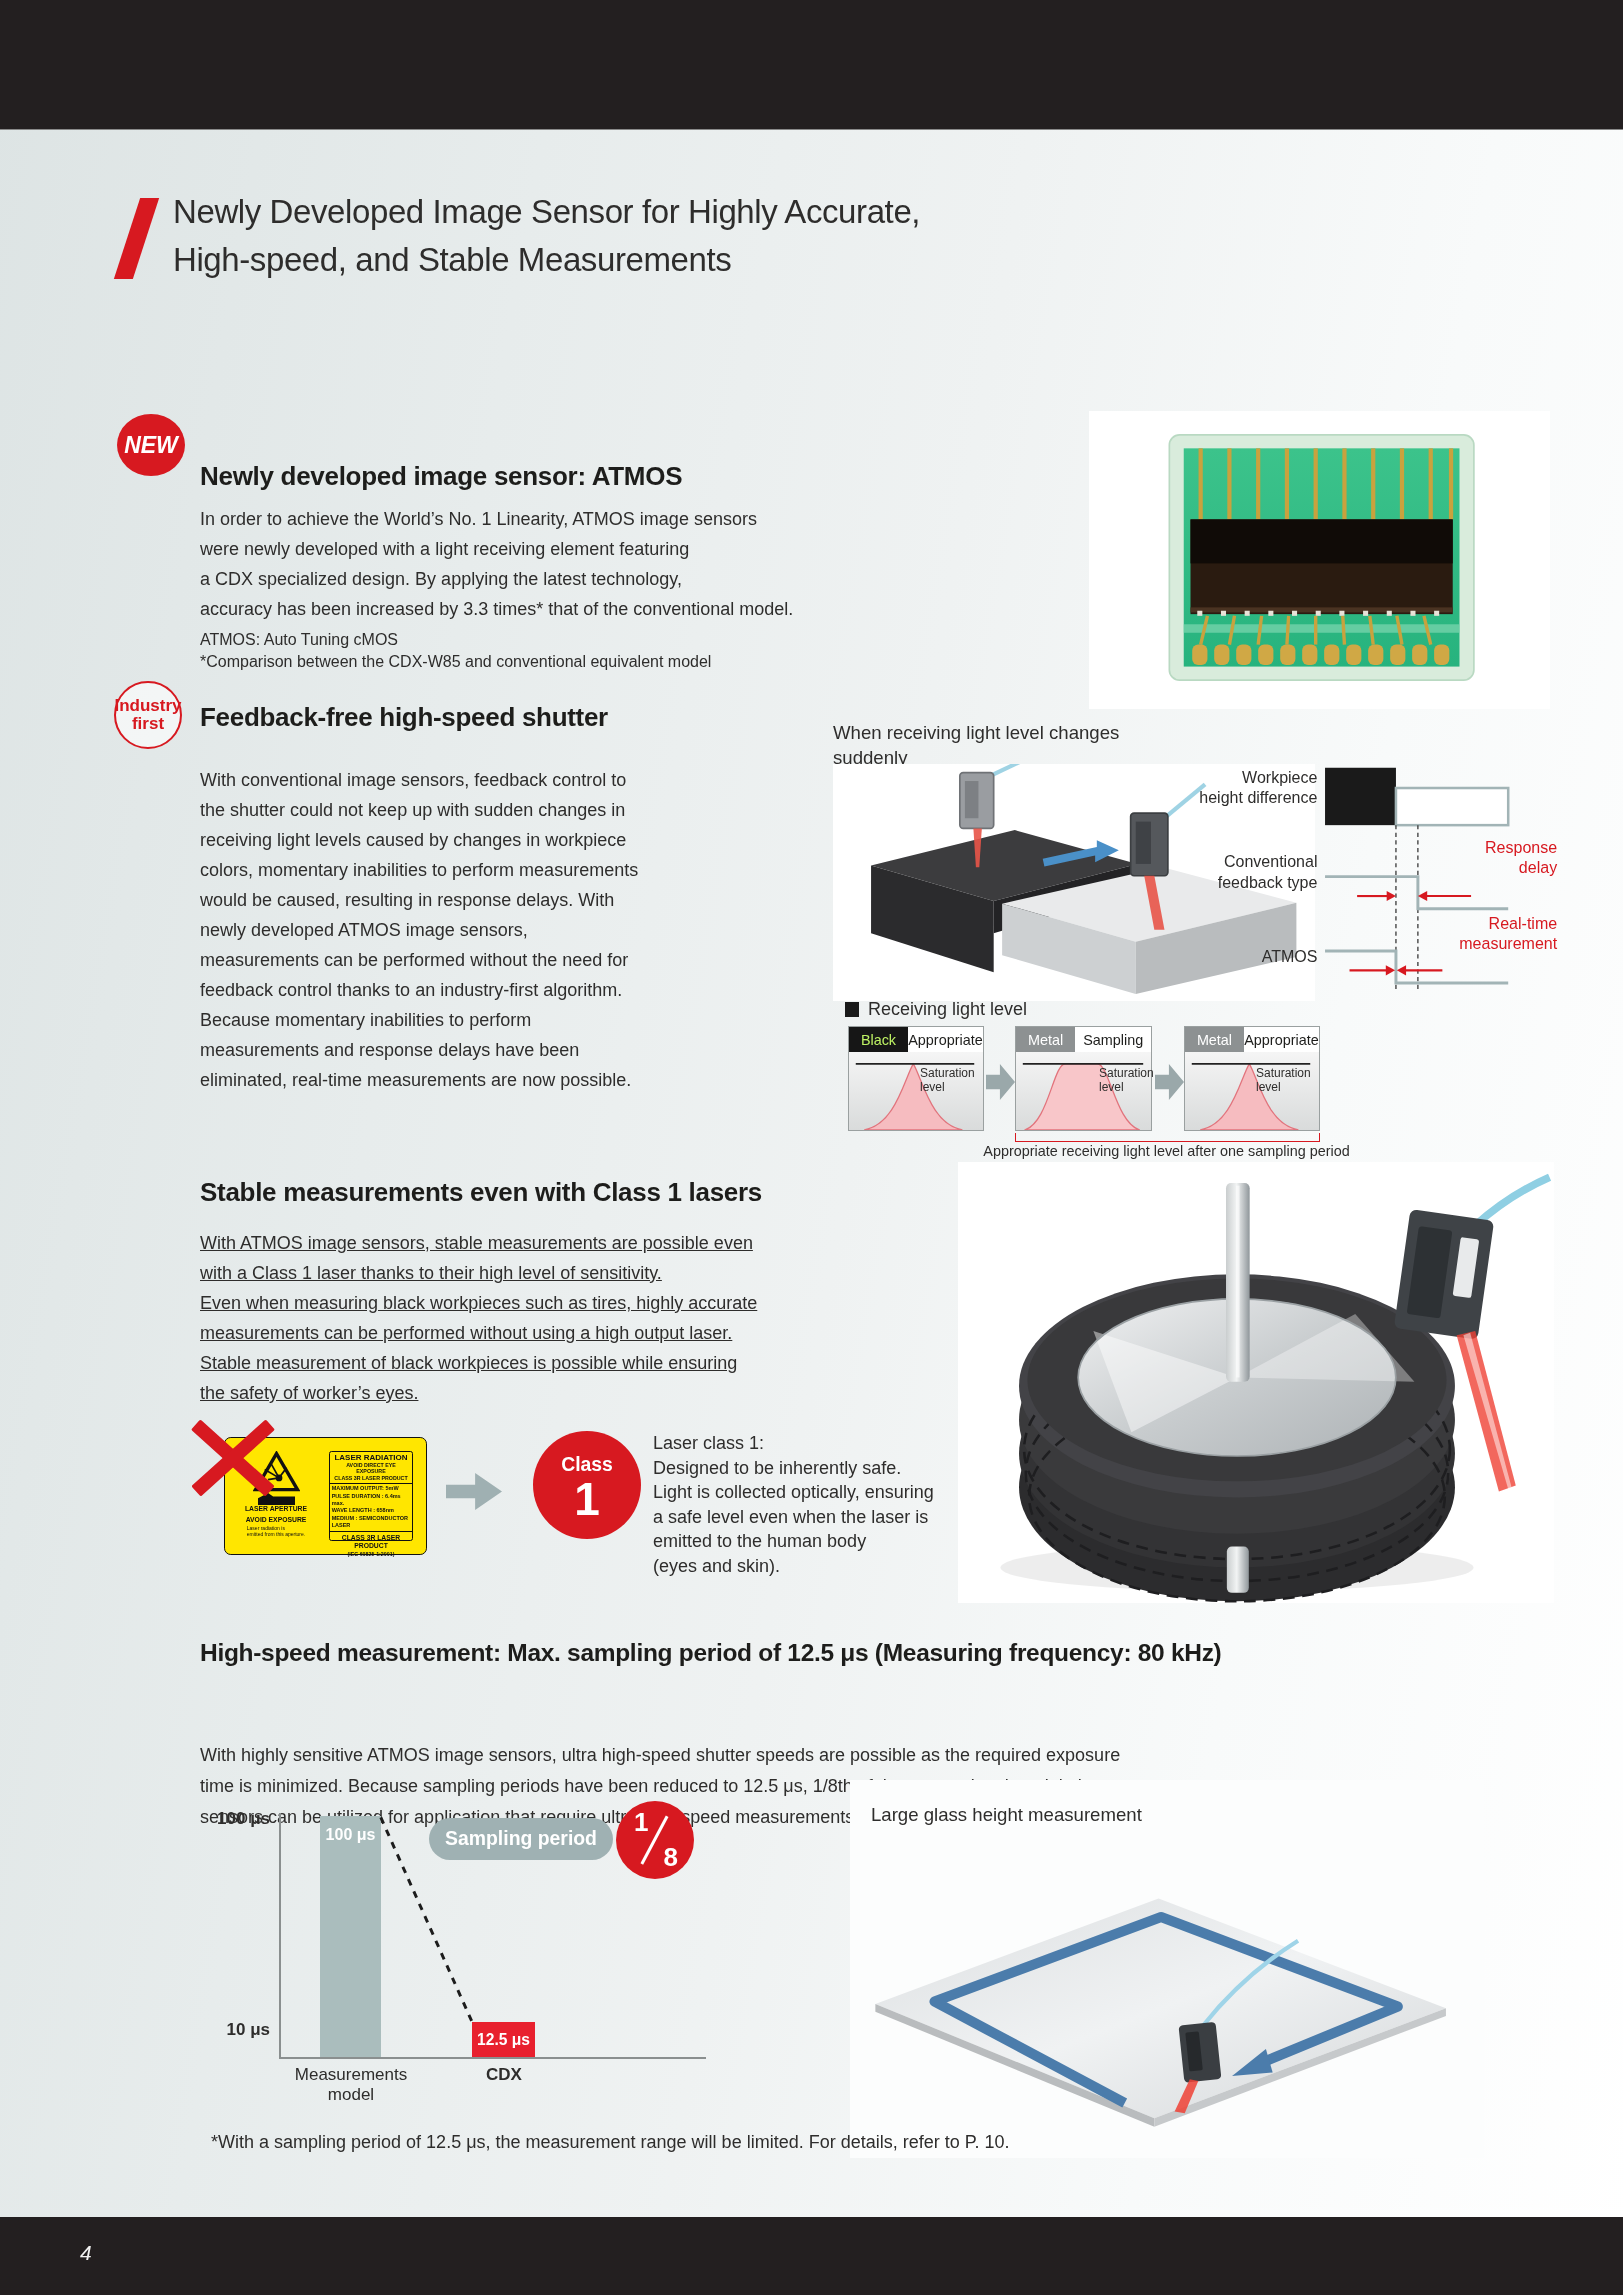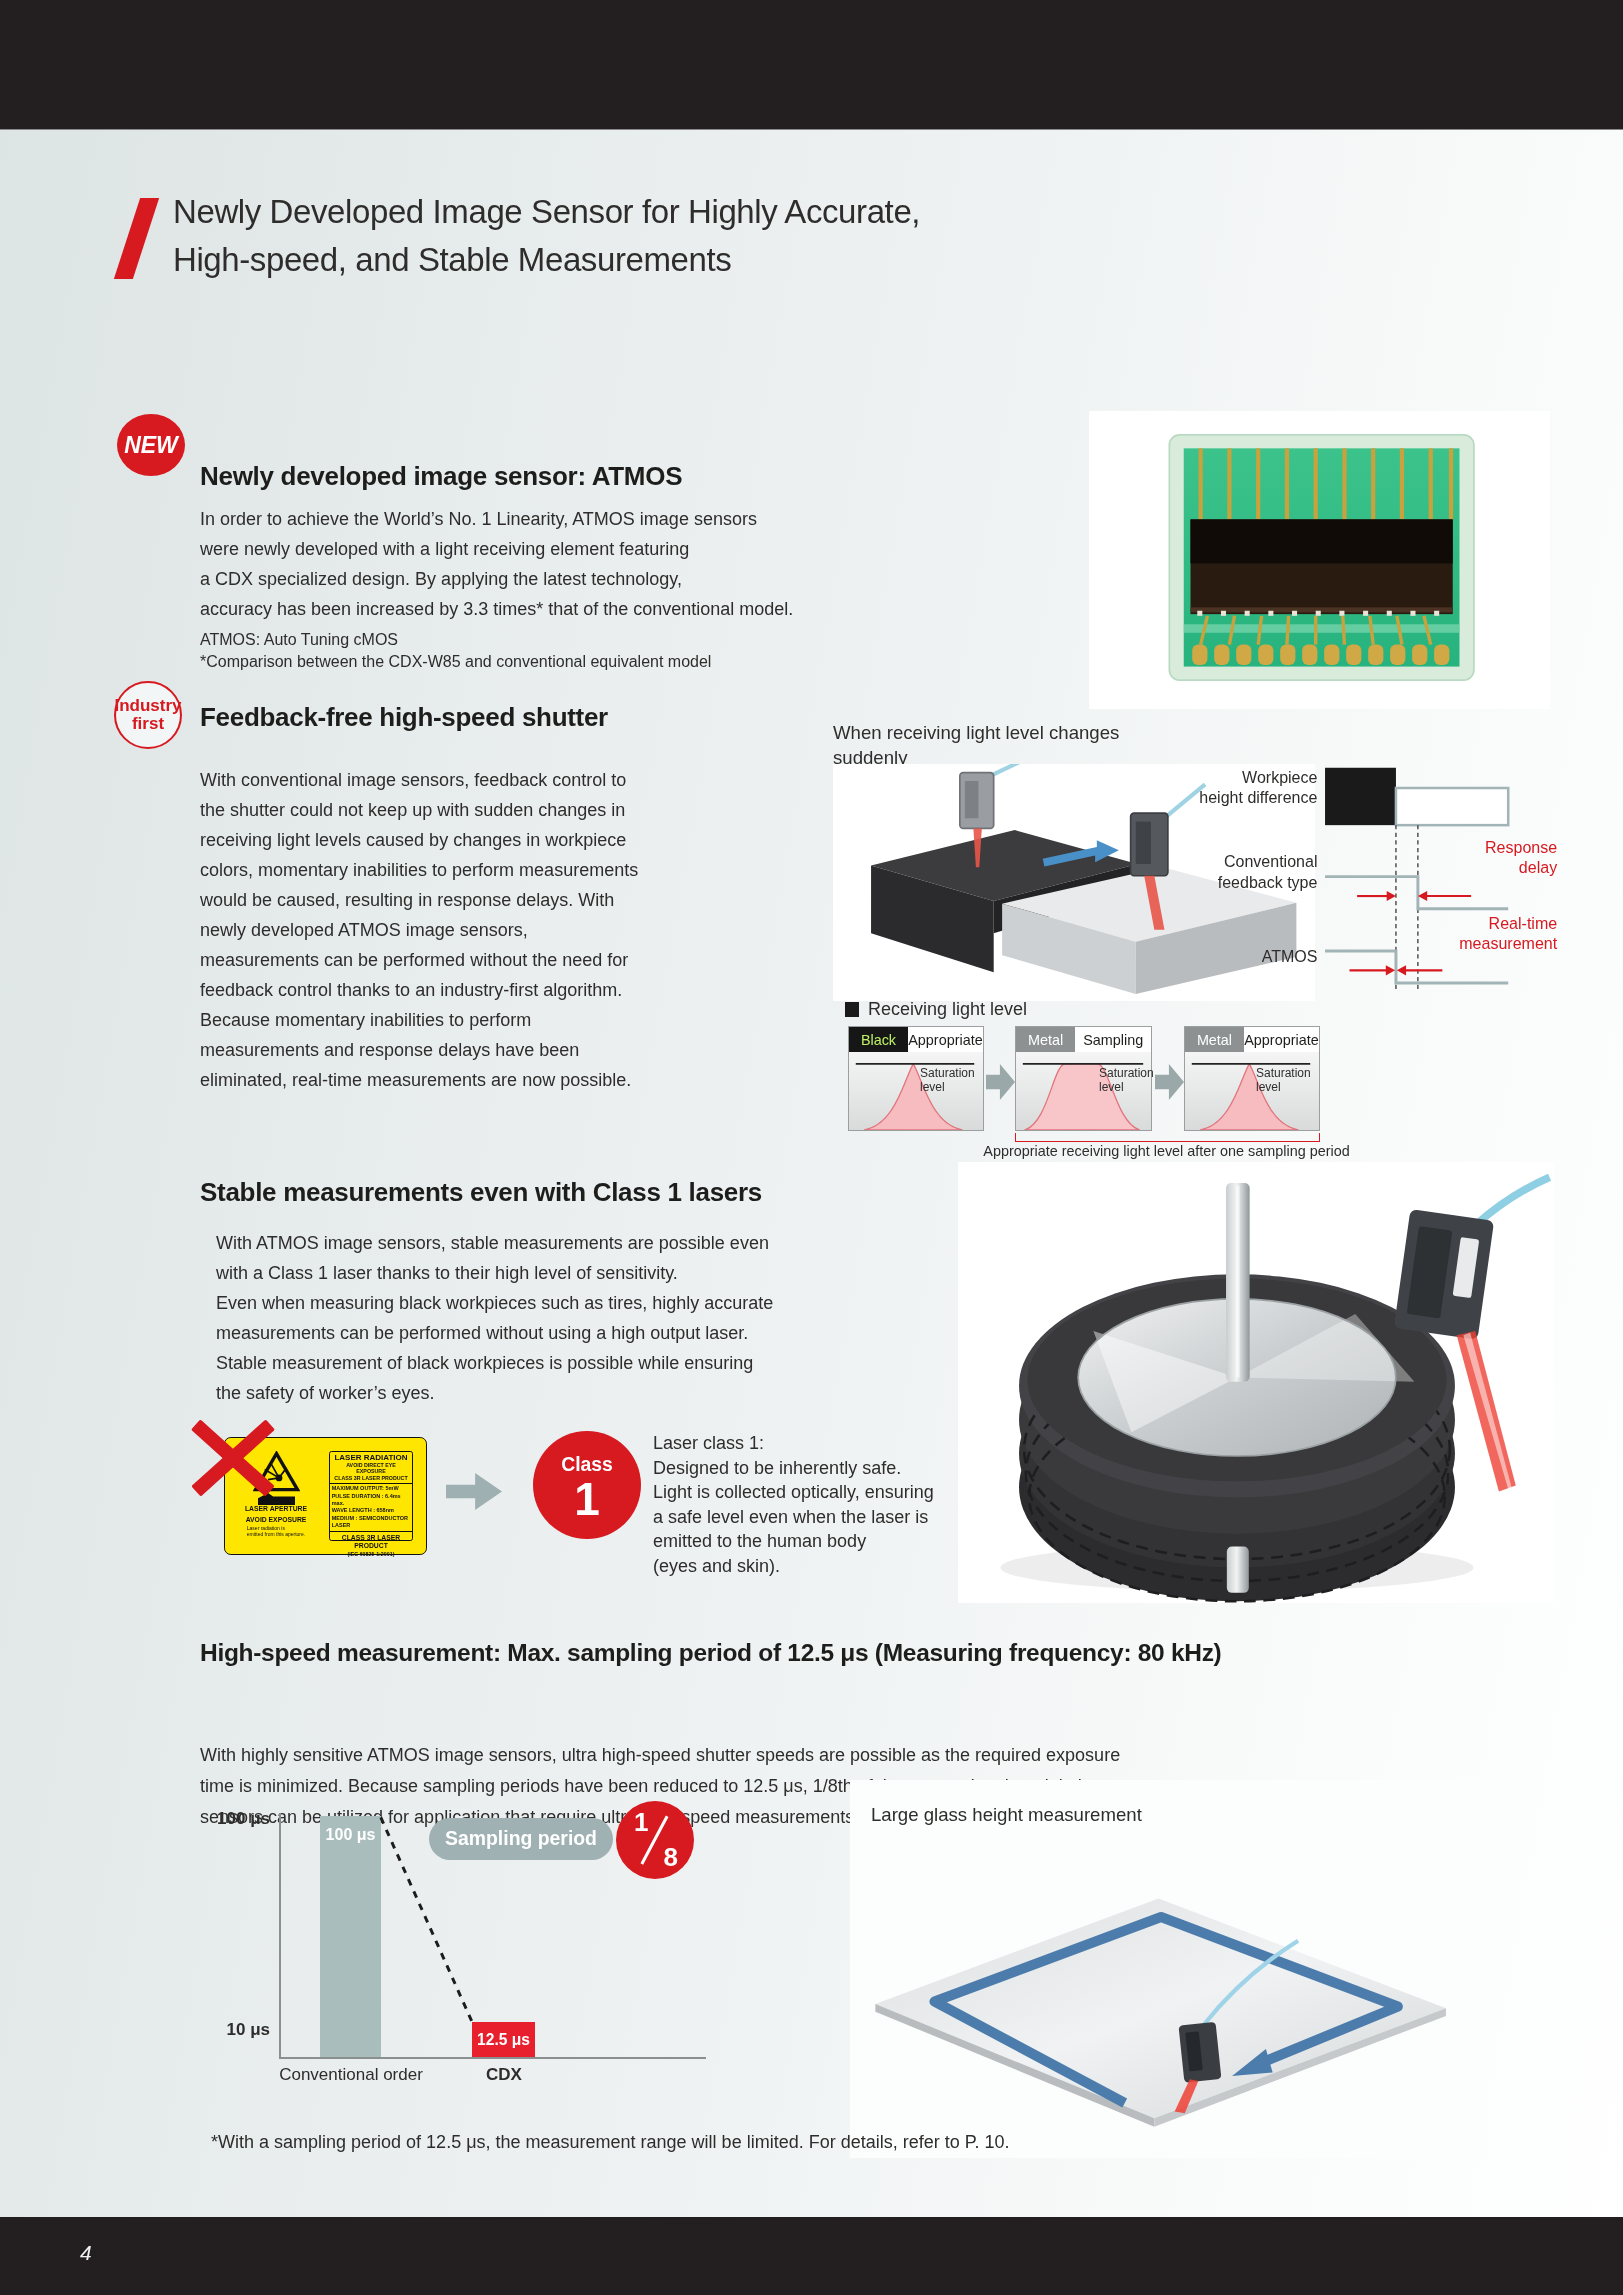--- a/index.html
+++ b/index.html
@@ -275,21 +275,21 @@
       </svg>
       <div class="ll-sat pre" style="left:71px;top:15px;">Saturation
 level</div>
     </div>
   </div>
 
   <div class="bracket"></div>
   <div class="abs" style="left:896px;top:1143px;width:541px;text-align:center;font-size:14.4px;">Appropriate receiving light level after one sampling period</div>
 
   <div class="abs h-section" style="left:200px;top:1177px;">Stable measurements even with Class 1 lasers</div>
-  <div class="abs body-text pre" style="left:216px;top:1228px;width:761px;">With ATMOS image sensors, stable measurements are possible even
+  <div class="abs body-text pre" style="left:200px;top:1228px;width:761px;text-decoration:underline;">With ATMOS image sensors, stable measurements are possible even
 with a Class 1 laser thanks to their high level of sensitivity.
 Even when measuring black workpieces such as tires, highly accurate
 measurements can be performed without using a high output laser.
 Stable measurement of black workpieces is possible while ensuring
 the safety of worker’s eyes.</div>
 
   <div class="laser-label">
     <div class="ll-left">
       <svg width="47" height="42" viewBox="0 0 56 50">
         <polygon points="28,3 53,46 3,46" fill="#ffe600" stroke="#111" stroke-width="4"></polygon>
@@ -405,21 +405,21 @@
       <line x1="215" y1="10" x2="323" y2="252" stroke="#1c1c1c" stroke-width="3.5" stroke-dasharray="8,8"></line>
     </svg>
     <div class="pill">
         <span>Sampling period</span>
       </div>
     <div class="ratio">
       <span class="one">1</span>
       <span class="slashline"></span>
       <span class="eight">8</span>
     </div>
-    <div class="c-el" style="left:80px;top:256px;width:144px;text-align:center;font-size:17px;">Conventional order</div>
+    <div class="c-el" style="left:80px;top:256px;width:144px;text-align:center;font-size:17px;">Measurements model</div>
     <div class="c-el" style="left:271px;top:256px;width:68px;text-align:center;font-size:17px;font-weight:bold;">CDX</div>
   </div>
 
   <div class="panel" style="left:850px;top:1780px;width:634px;height:378px;background:#fcfdfd;">
     <div class="abs small-cap" style="left:21px;top:22px;">Large glass height measurement</div>
     <svg width="634" height="378" viewBox="0 0 750 447" style="position:absolute;left:0;top:0;">
       <defs>
         <linearGradient id="glass" x1="0" y1="0" x2="1" y2="1">
           <stop offset="0" stop-color="#dcdfe1"></stop>
             <stop offset="0.5" stop-color="#f0f2f3"></stop>

